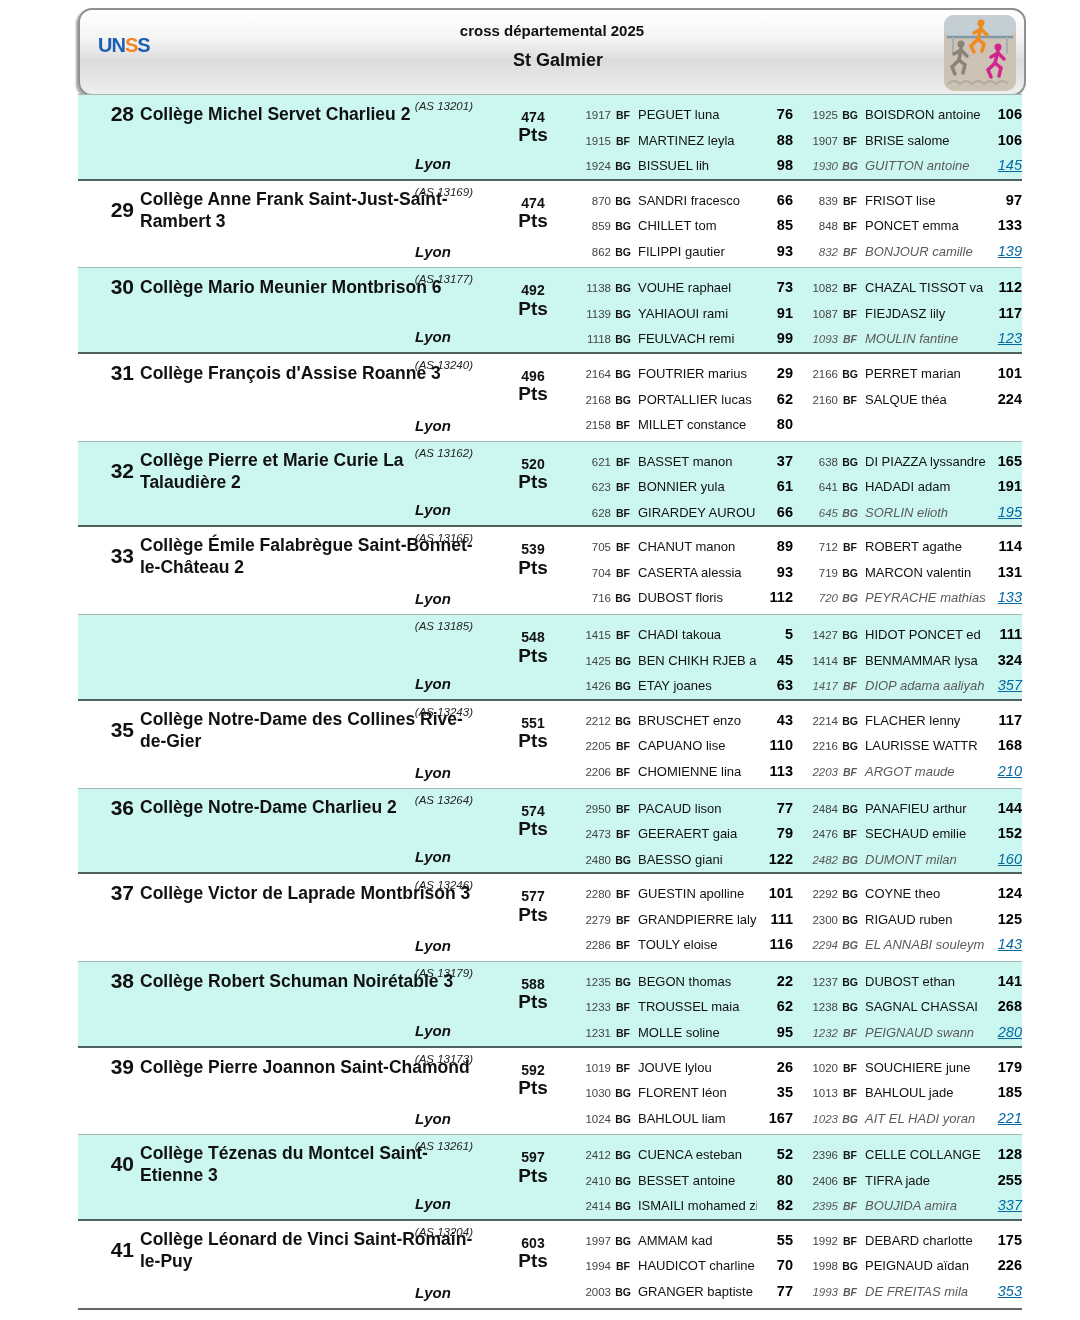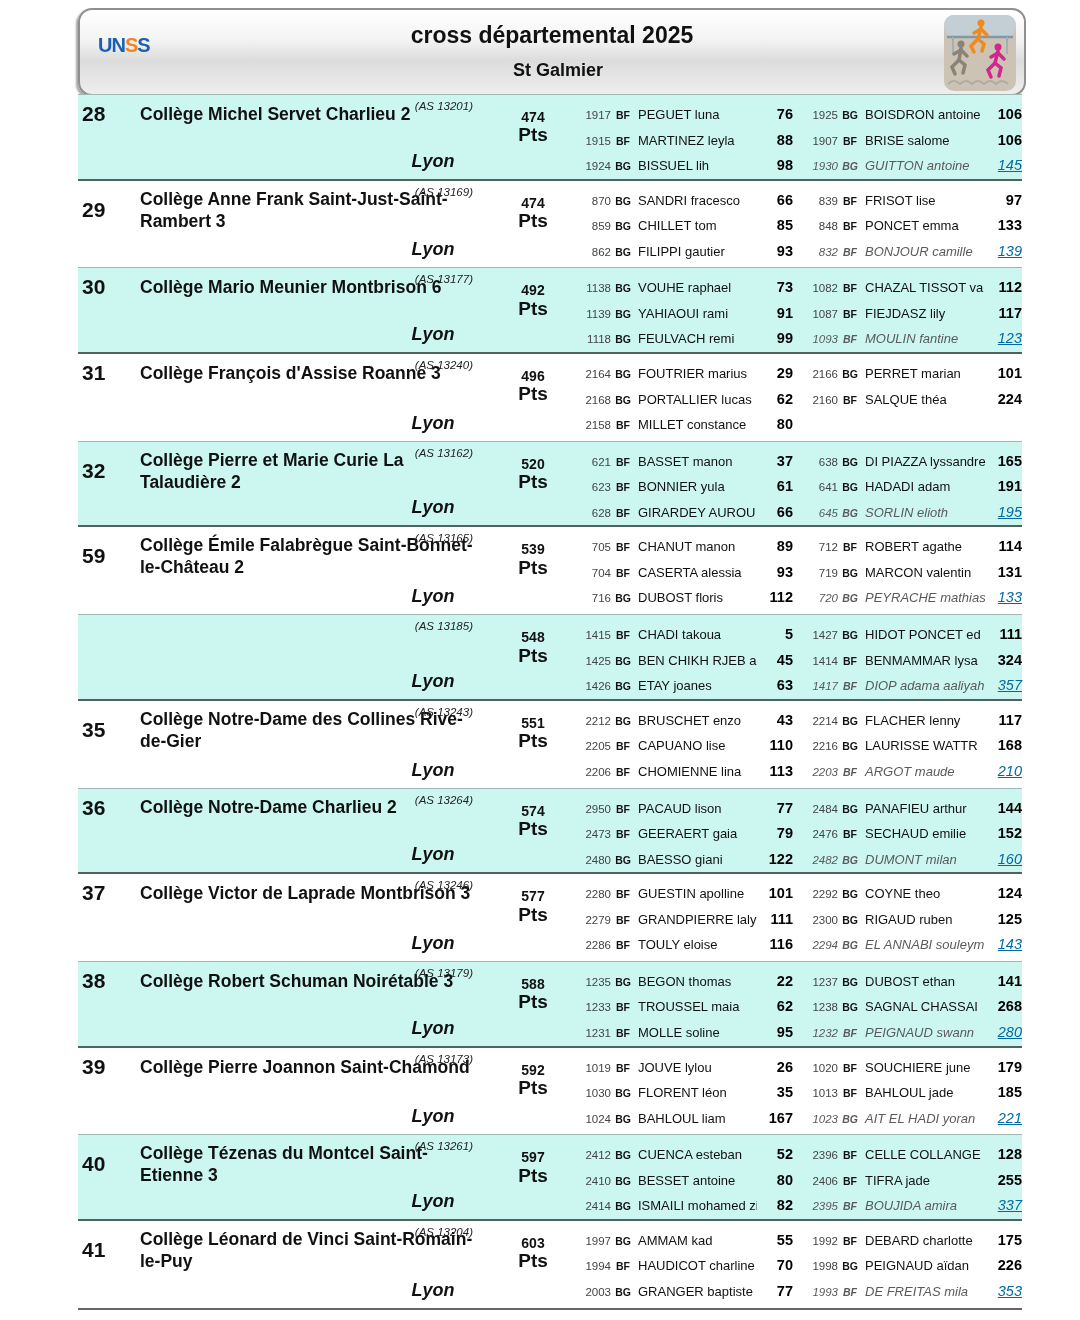--- a/index.html
+++ b/index.html
@@ -8,37 +8,37 @@
 
   
   .header-box{position:absolute;left:78px;top:8px;width:944px;height:84px;
       border:2px solid #8f8f8f;border-radius:14px;
       background:linear-gradient(#ffffff 0%,#f4f4f4 35%,#dcdcdc 60%,#eeeeee 100%);
       box-shadow:-2px 2px 2px rgba(0,0,0,.35);}
   .logo{position:absolute;left:18px;top:24px;font-size:20px;font-weight:900;
       letter-spacing:-1px;font-family:"Liberation Sans",sans-serif;}
   .lg-b{color:#1a5fb4;} .lg-o{color:#f5821f;}
   .titles{position:absolute;left:0;width:100%;text-align:center;}
-  .title{margin-top:12px;font-size:23px;font-weight:bold;}
+  .title{margin-top:12px;font-size:15px;font-weight:bold;}
   .subtitle{margin-top:11px;font-size:18px;font-weight:bold;margin-left:12px;}
   .clipart{position:absolute;right:7px;top:4px;}
 
   
   .table{position:absolute;left:78px;top:94px;width:944px;}
   .team-row{position:relative;height:86.7px;box-sizing:border-box;}
   .team-row.cyan{background:#ccf7f1;border-top:1px solid #9fb8b4;border-bottom:2px solid #4e6360;}
   .bottom-line{position:absolute;left:78px;top:1308px;width:944px;border-top:2px solid #666;}
 
   .left-group{position:absolute;left:4px;top:7px;width:400px;display:flex;align-items:center;}
-  .rank{width:52px;text-align:left;font-size:21px;font-weight:bold;flex:none;}
+  .rank{width:52px;text-align:right;font-size:21px;font-weight:bold;flex:none;}
   .school-name{font-size:17.5px;font-weight:bold;line-height:1.26;padding-left:6px;}
   .as-number{position:absolute;top:5px;left:250px;width:145px;text-align:right;
       font-size:11.5px;font-style:italic;color:#222;}
   .academy{position:absolute;bottom:7px;left:305px;width:100px;text-align:center;
-      font-size:18px;font-weight:bold;font-style:italic;}
+      font-size:15px;font-weight:bold;font-style:italic;}
   .points{position:absolute;left:405px;top:15px;width:100px;text-align:center;
       font-weight:bold;line-height:1.1;}
   .points-value{font-size:14px;}
   .points-label{font-size:19px;}
 
   .runners{position:absolute;top:8px;display:flex;flex-direction:column;row-gap:3.5px;}
   .runners.lcol{left:497px;width:218px;}
   .runners.rcol{left:724px;width:220px;}
   .runner-line{display:flex;align-items:baseline;height:22px;line-height:22px;}
   .bib{width:36px;text-align:right;font-size:11.5px;color:#444;flex:none;}
@@ -352,21 +352,21 @@
           <div class="runner-line sub">
     <span class="bib">645</span>
     <span class="cat">BG</span>
     <span class="rname">SORLIN elioth</span>
     <span class="place">195</span>
   </div>
     </div>
       </div>
       <div class="team-row white">
     <div class="left-group">
-      <div class="rank">59</div>
+      <div class="rank">33</div>
       <div class="school-name">Collège Émile Falabrègue Saint-Bonnet-le-Château 2</div>
     </div>
     <div class="as-number">(AS 13165)</div>
     <div class="academy">Lyon</div>
     <div class="points">
       <div class="points-value">539</div>
       <div class="points-label">Pts</div>
     </div>
     <div class="runners lcol">
       <div class="runner-line">

